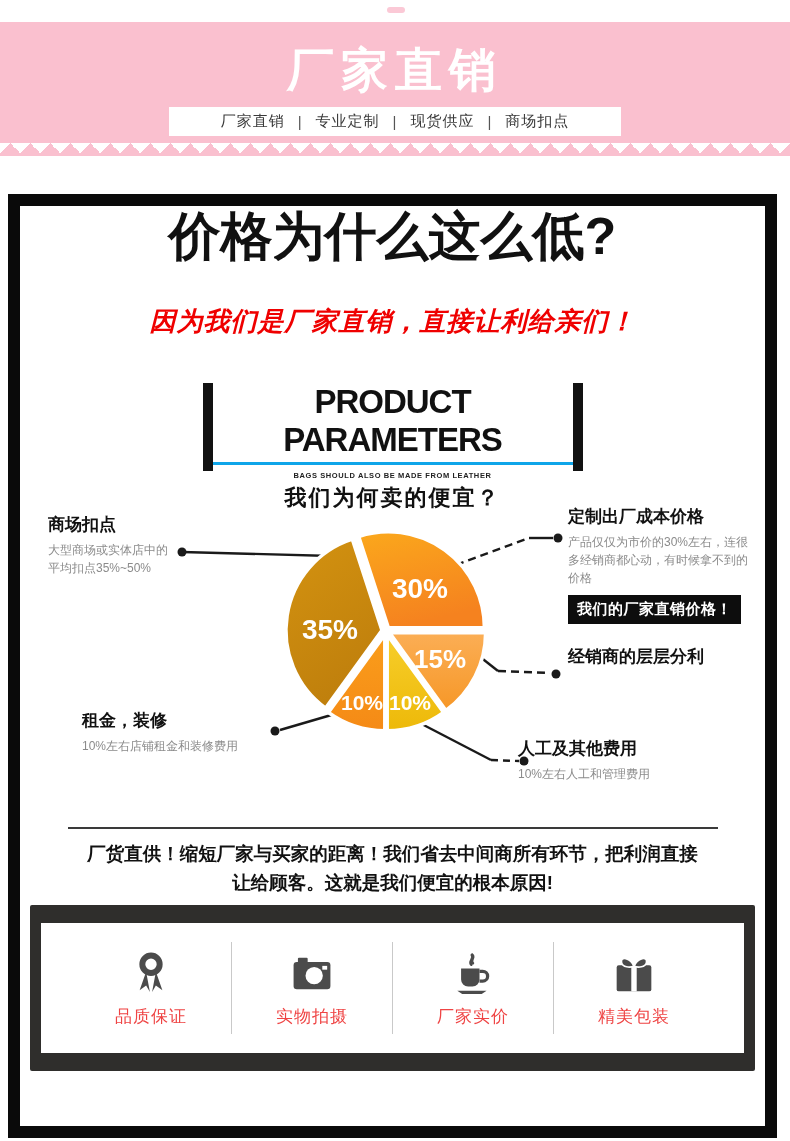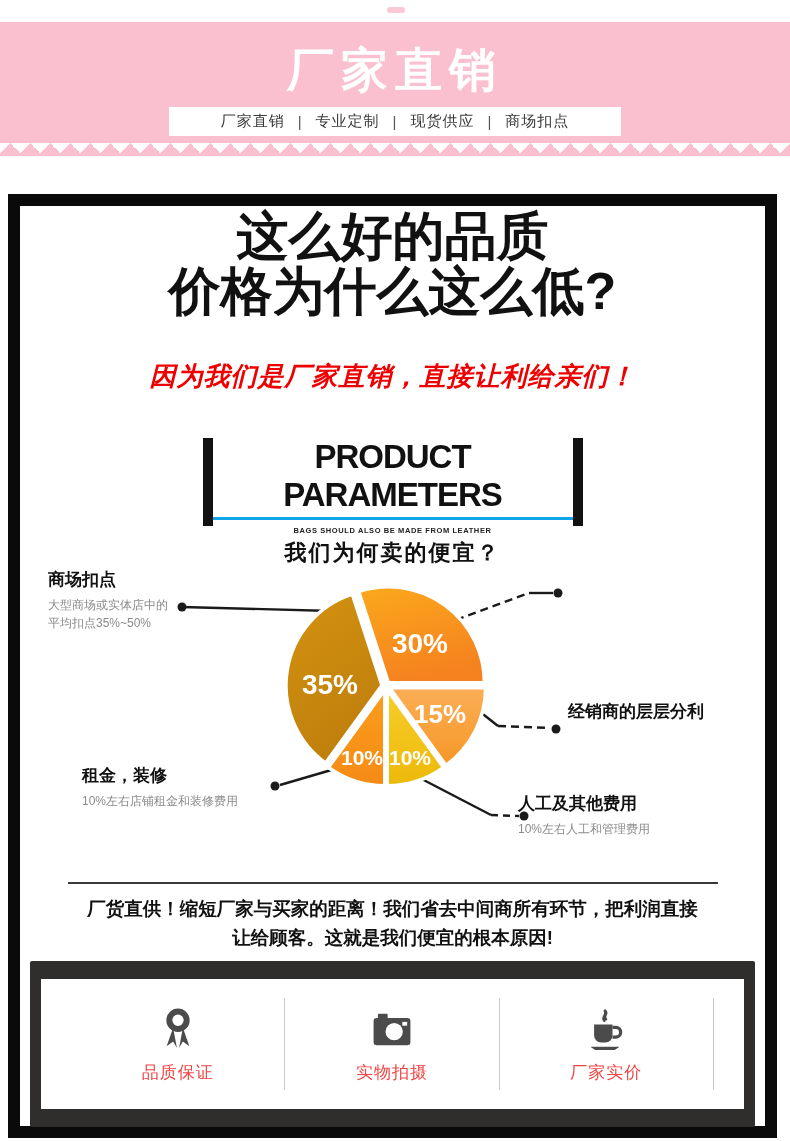--- a/index.html
+++ b/index.html
@@ -65,21 +65,20 @@
     <span>现货供应</span>
     <span class="sep">|</span>
     <span>商场扣点</span>
   </div>
 </div>
 <div class="zigzag"></div>
 
 <div class="frame">
 
   <h2 class="big-heading">
-    <span style="display:block">这么好的品质</span>
     <span style="display:block">价格为什么这么低?</span>
   </h2>
 
   <p class="red-sub">因为我们是厂家直销，直接让利给亲们！</p>
 
   <div class="pp">
     <div class="bar bar-l"></div>
     <div class="bar bar-r"></div>
     <h3 class="pp-en">PRODUCT PARAMETERS</h3>
     <p class="pp-tag">BAGS SHOULD ALSO BE MADE FROM LEATHER</p>
@@ -153,20 +152,29 @@
     </svg>
 
     <div class="co co-center" style="left:28px;top:16px;width:152px;">
       <p class="co-title">商场扣点</p>
       <p class="co-desc">
         <span style="display:block">大型商场或实体店中的</span>
         <span style="display:block">平均扣点35%~50%</span>
       </p>
     </div>
 
+    <div class="co" style="left:548px;top:8px;width:200px;">
+      <p class="co-title">定制出厂成本价格</p>
+      <p class="co-desc">
+        <span style="display:block">产品仅仅为市价的30%左右，连很</span>
+        <span style="display:block">多经销商都心动，有时候拿不到的</span>
+        <span style="display:block">价格</span>
+      </p>
+      <span class="price-badge">我们的厂家直销价格！</span>
+    </div>
 
     <div class="co" style="left:548px;top:148px;width:205px;">
       <p class="co-title">经销商的层层分利</p>
     </div>
 
     <div class="co" style="left:498px;top:240px;width:200px;">
       <p class="co-title">人工及其他费用</p>
       <p class="co-desc">10%左右人工和管理费用</p>
     </div>
 
@@ -213,17 +221,26 @@
           <path d="M13 19 h17 v10 a6.5 6.5 0 0 1 -6.5 6.5 h-4 A6.5 6.5 0 0 1 13 29 Z" fill="#4b4b4b"></path>
           <path d="M30 21.5 h3 a4.5 4.5 0 0 1 0 9 h-3" fill="none" stroke="#4b4b4b" stroke-width="3"></path>
           <path d="M9.5 39.5 h27 l-4.5 3 h-18 Z" fill="#4b4b4b"></path>
           <path d="M22.5 15.5 c-3.5 -3 3.5 -5.5 0 -10 c5 3 -2 5.5 1.5 8.5" fill="none" stroke="#4b4b4b" stroke-width="2.3" stroke-linecap="round"></path>
         </svg>
         <div class="feat-label">厂家实价</div>
       </div>
 
       <div class="vdiv"></div>
 
+      <div class="feat-col">
+        <svg class="feat-icon" viewBox="0 0 48 48">
+          <rect x="8" y="16" width="32" height="24" rx="2" fill="#4b4b4b"></rect>
+          <rect x="21.5" y="16" width="5" height="24" fill="#ffffff"></rect>
+          <path d="M24 17 c-3 -8 -13 -10 -11.5 -3.5 c1 4.5 7.5 4.5 11.5 3.5 Z" fill="#4b4b4b" stroke="#ffffff" stroke-width="1.6"></path>
+          <path d="M24 17 c3 -8 13 -10 11.5 -3.5 c-1 4.5 -7.5 4.5 -11.5 3.5 Z" fill="#4b4b4b" stroke="#ffffff" stroke-width="1.6"></path>
+        </svg>
+        <div class="feat-label">精美包装</div>
+      </div>
 
     </div>
   </div>
 
 </div>
 
 </body></html>

